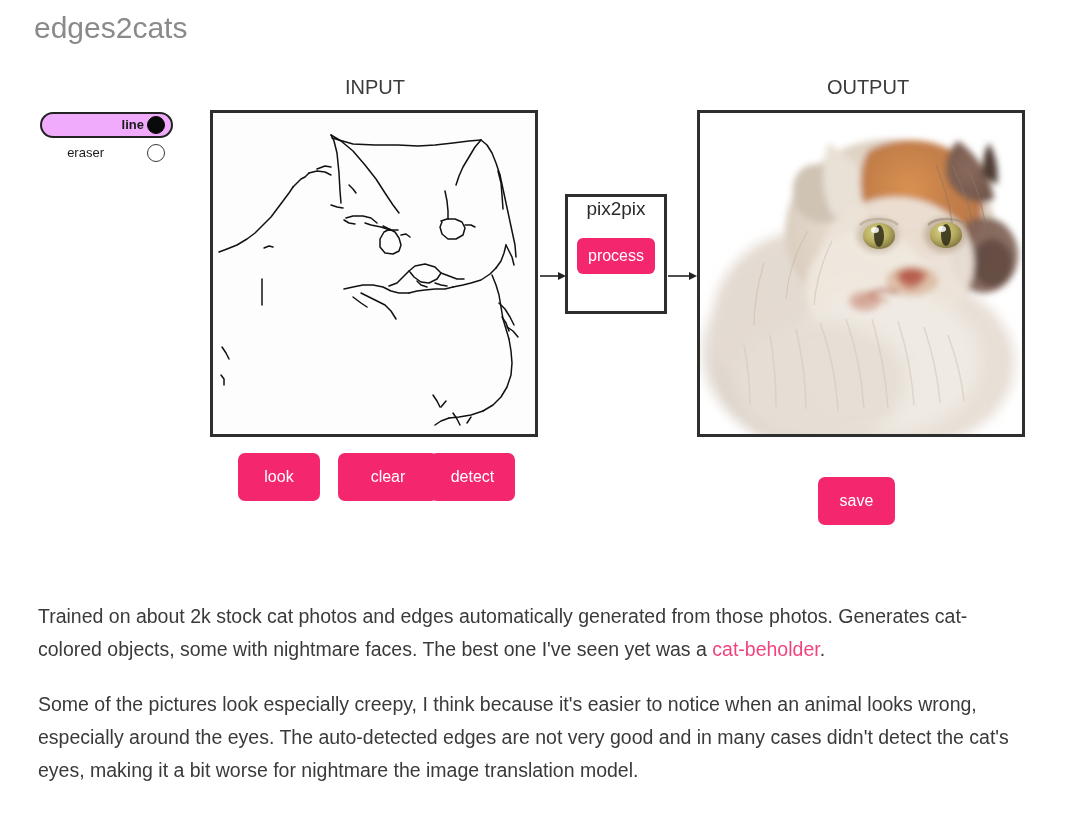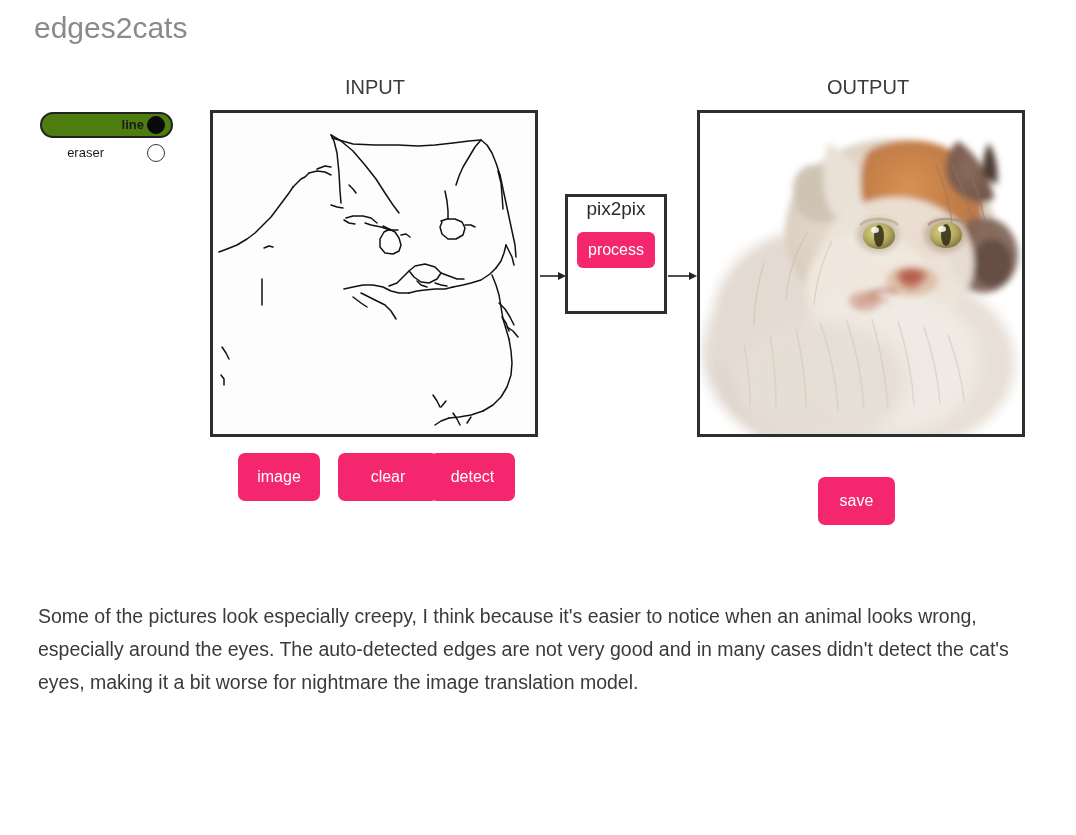--- a/index.html
+++ b/index.html
@@ -53,21 +53,21 @@
     display: flex;
     align-items: center;
     justify-content: flex-end;
     height: 24px;
     position: relative;
   }
   .radio-row.selected {
     border: 2px solid #222222;
     border-radius: 13px;
     padding: 1px 6px 1px 8px;
-    background: #4d7c0f;
+    background: #f0abfc;
     box-sizing: border-box;
     height: 26px;
     width: 133px;
   }
   .radio-row.plain {
     width: 133px;
     padding: 1px 8px 1px 8px;
     box-sizing: border-box;
     margin-top: 3px;
     gap: 40px;
@@ -118,21 +118,21 @@
     box-sizing: border-box;
     text-align: center;
   }
   #pix2pix-label {
     font-size: 19px;
     color: #2b2b2b;
     line-height: 24px;
   }
   #process-button {
     display: inline-block;
-    margin-top: 11px;
+    margin-top: 17px;
     background: #f4266d;
     color: #ffffff;
     border: none;
     border-radius: 6px;
     padding: 9px 11px;
     font-size: 16px;
     font-family: "Liberation Sans", sans-serif;
     cursor: pointer;
     line-height: 18px;
   }
@@ -394,20 +394,21 @@
       <path d="M64 150 C58 170 54 192 54 212"></path>
     </g>
     <g stroke="#8d7565" stroke-width="1.4" fill="none" opacity="0.5">
       <path d="M270 60 C278 78 284 98 286 118"></path>
       <path d="M252 52 C262 72 270 94 274 116"></path>
       <path d="M236 52 C244 72 250 92 252 110"></path>
     </g>
   </svg>
 </div>
 
-<button class="pink-button" id="btn-undo">image</button>
+<button class="pink-button" id="btn-undo">look</button>
 <button class="pink-button" id="btn-clear">clear</button>
 <button class="pink-button" id="btn-random">detect</button>
 <button class="pink-button" id="btn-save">save</button>
 
 <div id="description">
+  <p><span>Trained on about 2k stock cat photos and edges automatically generated from those photos. Generates cat-colored objects, some with nightmare faces. The best one I've seen yet was a </span><a class="pink-link" href="#">cat-beholder</a><span>.</span></p>
   <p>Some of the pictures look especially creepy, I think because it's easier to notice when an animal looks wrong, especially around the eyes. The auto-detected edges are not very good and in many cases didn't detect the cat's eyes, making it a bit worse for nightmare the image translation model.</p>
 </div>
 
 </body></html>

